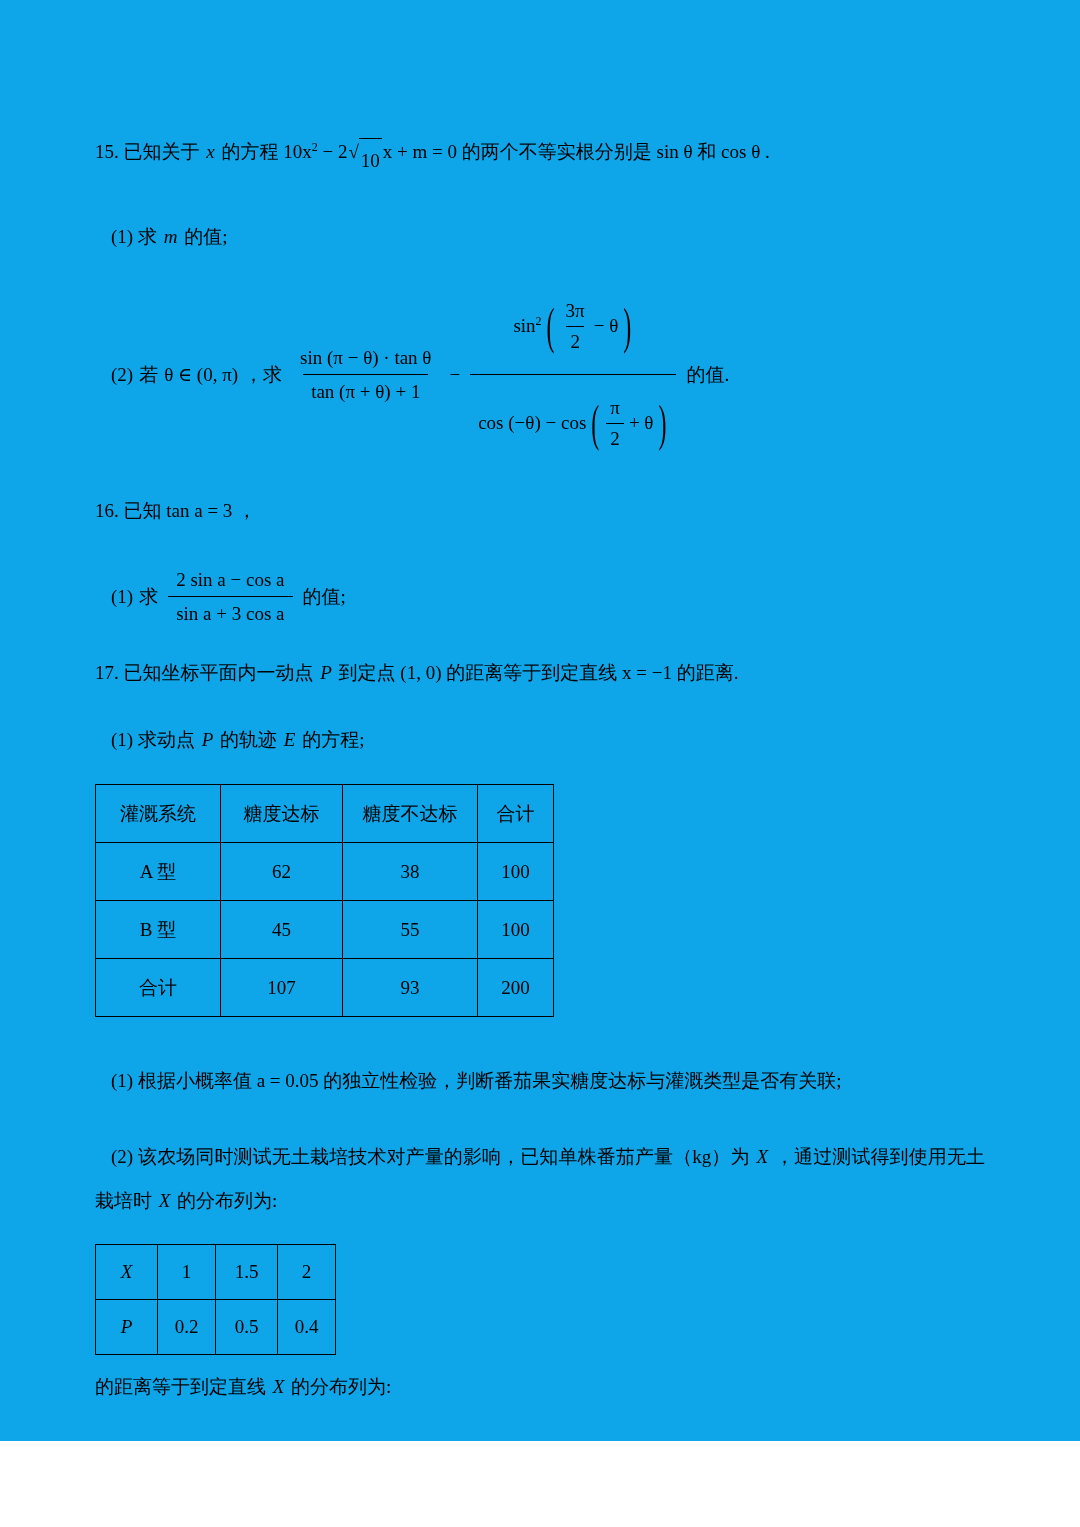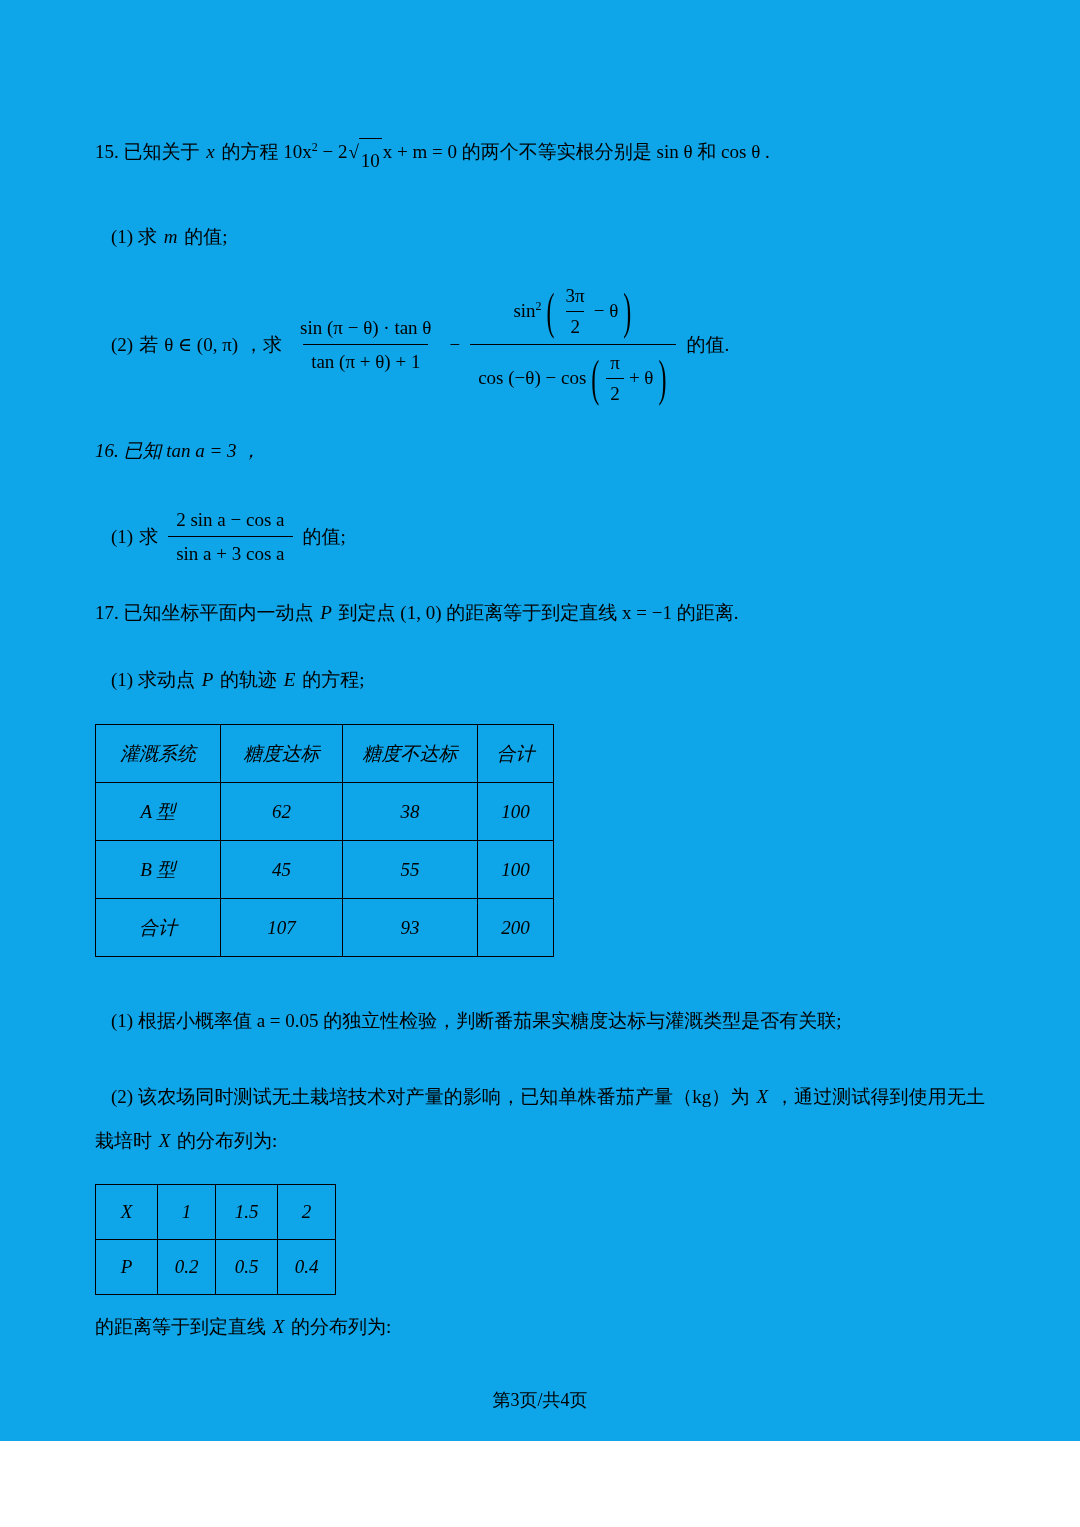--- a/index.html
+++ b/index.html
@@ -22,42 +22,42 @@
   .fline { display:flex; align-items:center; flex-wrap:wrap; column-gap:6px; row-gap:4px; }
   .wrap-par { line-height:2.35; text-align:justify; }
   .var { font-style:italic; padding:0 2px; }
   .math { font-family:"Liberation Serif","DejaVu Serif",serif; white-space:nowrap; }
   sup { font-size:12px; line-height:0; }
 
   
   .frac { display:inline-flex; flex-direction:column; align-items:center; vertical-align:middle; text-align:center; margin:0 4px; }
   .frac > .num { display:flex; align-items:center; justify-content:center; gap:3px; padding:1px 8px 3px; white-space:nowrap; }
   .frac > .den { display:flex; align-items:center; justify-content:center; gap:3px; border-top:1.3px solid #000; padding:3px 8px 1px; white-space:nowrap; }
-  .frac .frac { margin:1px 2px; }
+  .frac .frac { margin:16px 2px; }
   .frac .frac > .num { padding:0 4px 1px; gap:0; }
   .frac .frac > .den { padding:1px 4px 0; gap:0; }
 
   
   .sqrt { display:inline-flex; align-items:flex-start; white-space:nowrap; margin:0 1px; }
   .sqrt .sym { display:inline-block; }
   .sqrt .val { display:inline-block; border-top:1.2px solid #000; padding:8px 2px; }
 
   
   .bparen { display:inline-block; transform:scaleY(2.15); transform-origin:center; font-size:24px; font-weight:300; margin:0 2px; }
 
   
   table { border-collapse:collapse; }
-  td { border:1.3px solid #000; text-align:center; vertical-align:middle; font-size:19px;font-style:italic; }
+  td { border:1.3px solid #000; text-align:center; vertical-align:middle; font-size:19px; }
   .t1 { margin:26px 0 50px 0; }
   .t1 td { height:58px; }
   .t2 { margin:20px 0 18px 0; }
   .t2 td { height:55px; }
   .t2 td:first-child { font-style:italic; }
   .footer { position:absolute; top:1388px; left:0; width:100%; text-align:center; font-size:18px; }
-  .q16stem { margin-bottom:4px;font-style:italic; }
+  .q16stem { margin-bottom:4px; }
   .bigformula { margin:4px 0 28px 0; }
 </style>
 </head>
 <body>
 
 <div class="page">
 
   <p class="line">
     <span>15. 已知关于</span>
     <span class="var math">x</span>
@@ -227,14 +227,13 @@
     </tr>
   </tbody>
     </table>
 
   <p class="line">
     <span>的距离等于到定直线</span>
     <span class="var math">X</span>
     <span>的分布列为:</span>
   </p>
 
-  <div class="footer">第3页/共4页</div>
 </div>
 
 </body></html>

